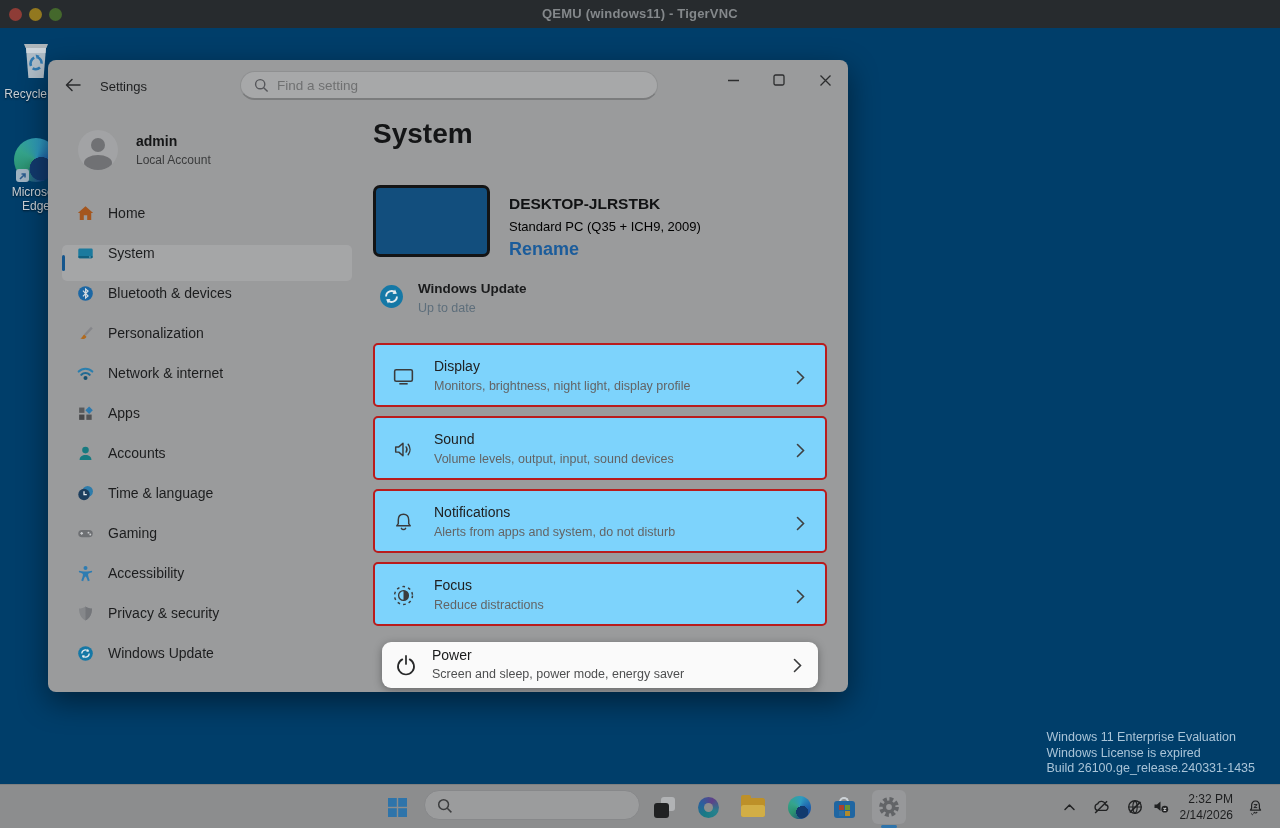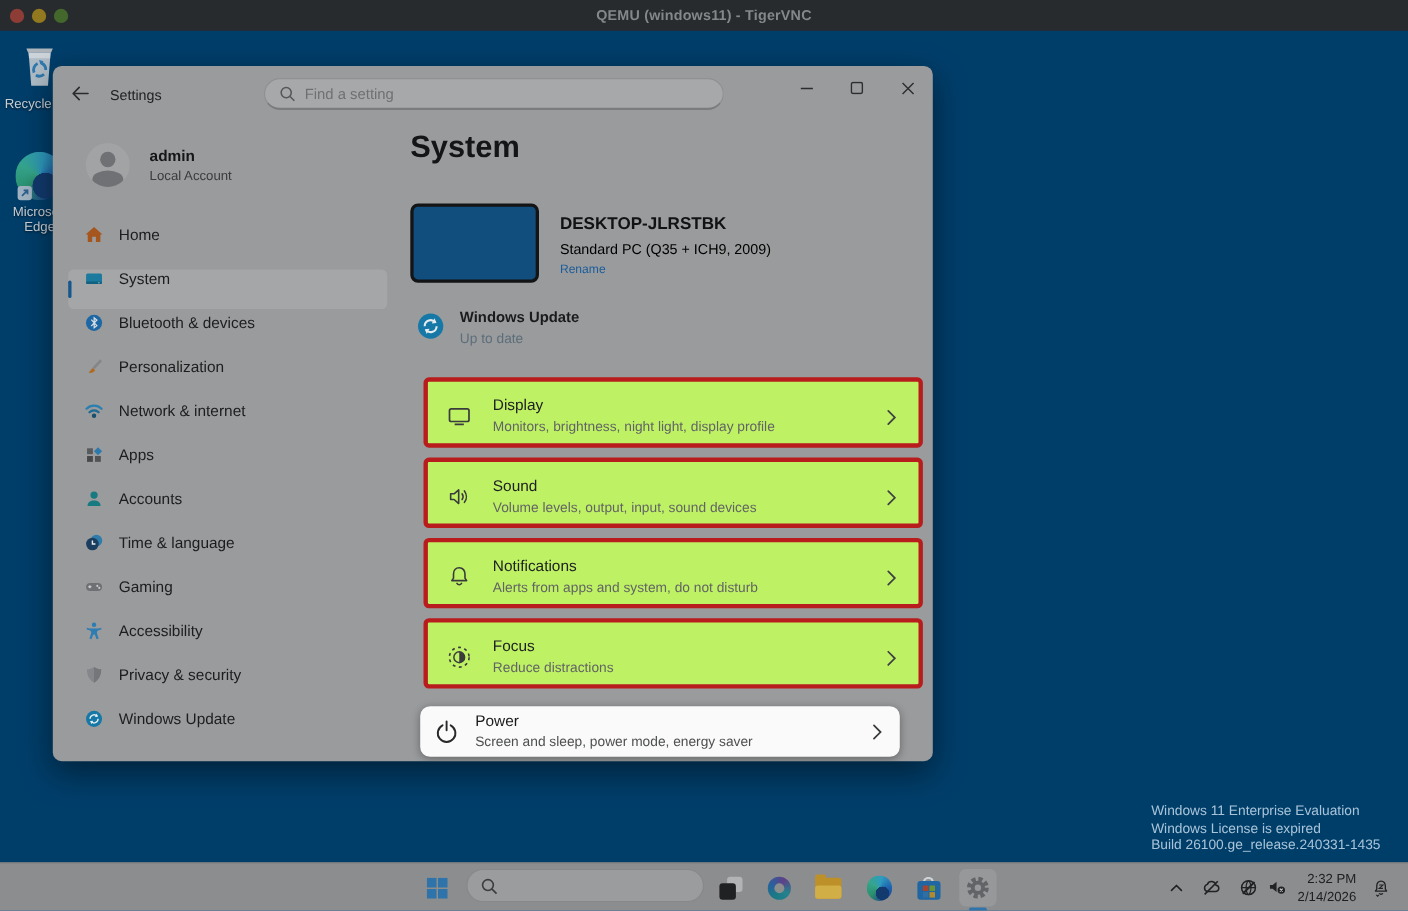--- a/index.html
+++ b/index.html
@@ -47,26 +47,26 @@
   .nav-item.sel::before { content:""; position:absolute; left:0; top:10px; width:3px; height:16px; border-radius:2px; background:#15568d; }
   .nav-ic { width:17px; height:17px; margin-left:15px; flex:0 0 17px; display:flex; }
   .nav-lab { margin-left:14px; font-size:14px; color:#1c1d1e; }
 
   
   .main { position:absolute; left:325px; top:0; width:460px; height:632px; }
   .page-title { position:absolute; left:0; top:58px; font-size:28px; font-weight:600; color:#141516; }
   .dev-thumb { position:absolute; left:0; top:125px; width:117px; height:72px; background:#124e7d; border:3.5px solid #131415; border-radius:7px; }
   .dev-name { position:absolute; left:136px; top:135px; font-size:15.5px; font-weight:bold; color:#111213; }
   .dev-desc { position:absolute; left:136px; top:159px; font-size:13px; color:#000000; }
-  .dev-rename { position:absolute; left:136px; top:179px; font-size:11px; color:#1b5c9b; }
+  .dev-rename { position:absolute; left:136px; top:179px; font-size:18px; color:#1b5c9b;font-weight:bold; }
   .wu-ic { position:absolute; left:6px; top:224px; width:25px; height:25px; }
   .wu-title { position:absolute; left:45px; top:221px; font-size:13.5px; font-weight:bold; color:#1a1b1c; }
   .wu-status { position:absolute; left:45px; top:241px; font-size:12.5px; color:#5d6e7b; }
 
-  .card { position:absolute; left:12px; width:454px; height:64px; background:#bef264; border:4px solid #b91c1c; border-radius:5px; }
+  .card { position:absolute; left:0; width:454px; height:64px; background:#7dd3fc; border:2px solid #b91c1c; border-radius:5px; }
   .card .cic { position:absolute; left:16px; top:19px; width:25px; height:25px; }
   .card .ct { position:absolute; left:59px; top:13px; font-size:14px; color:#202122; }
   .card .cs { position:absolute; left:59px; top:34px; font-size:12.5px; color:#636465; }
   .card .chev { position:absolute; right:20px; top:25px; }
   .card.hl { left:9px; top:582px; width:436px; height:46px; background:#fafafa; border:none; border-radius:9px; box-shadow:0 2px 8px rgba(0,0,0,.35); }
   .card.hl .cic { left:11px; top:10px; }
   .card.hl .ct { left:50px; top:5px; color:#1a1b1c; }
   .card.hl .cs { left:50px; top:25px; color:#4e4f50; }
   .card.hl .chev { right:16px; top:16px; }
 

